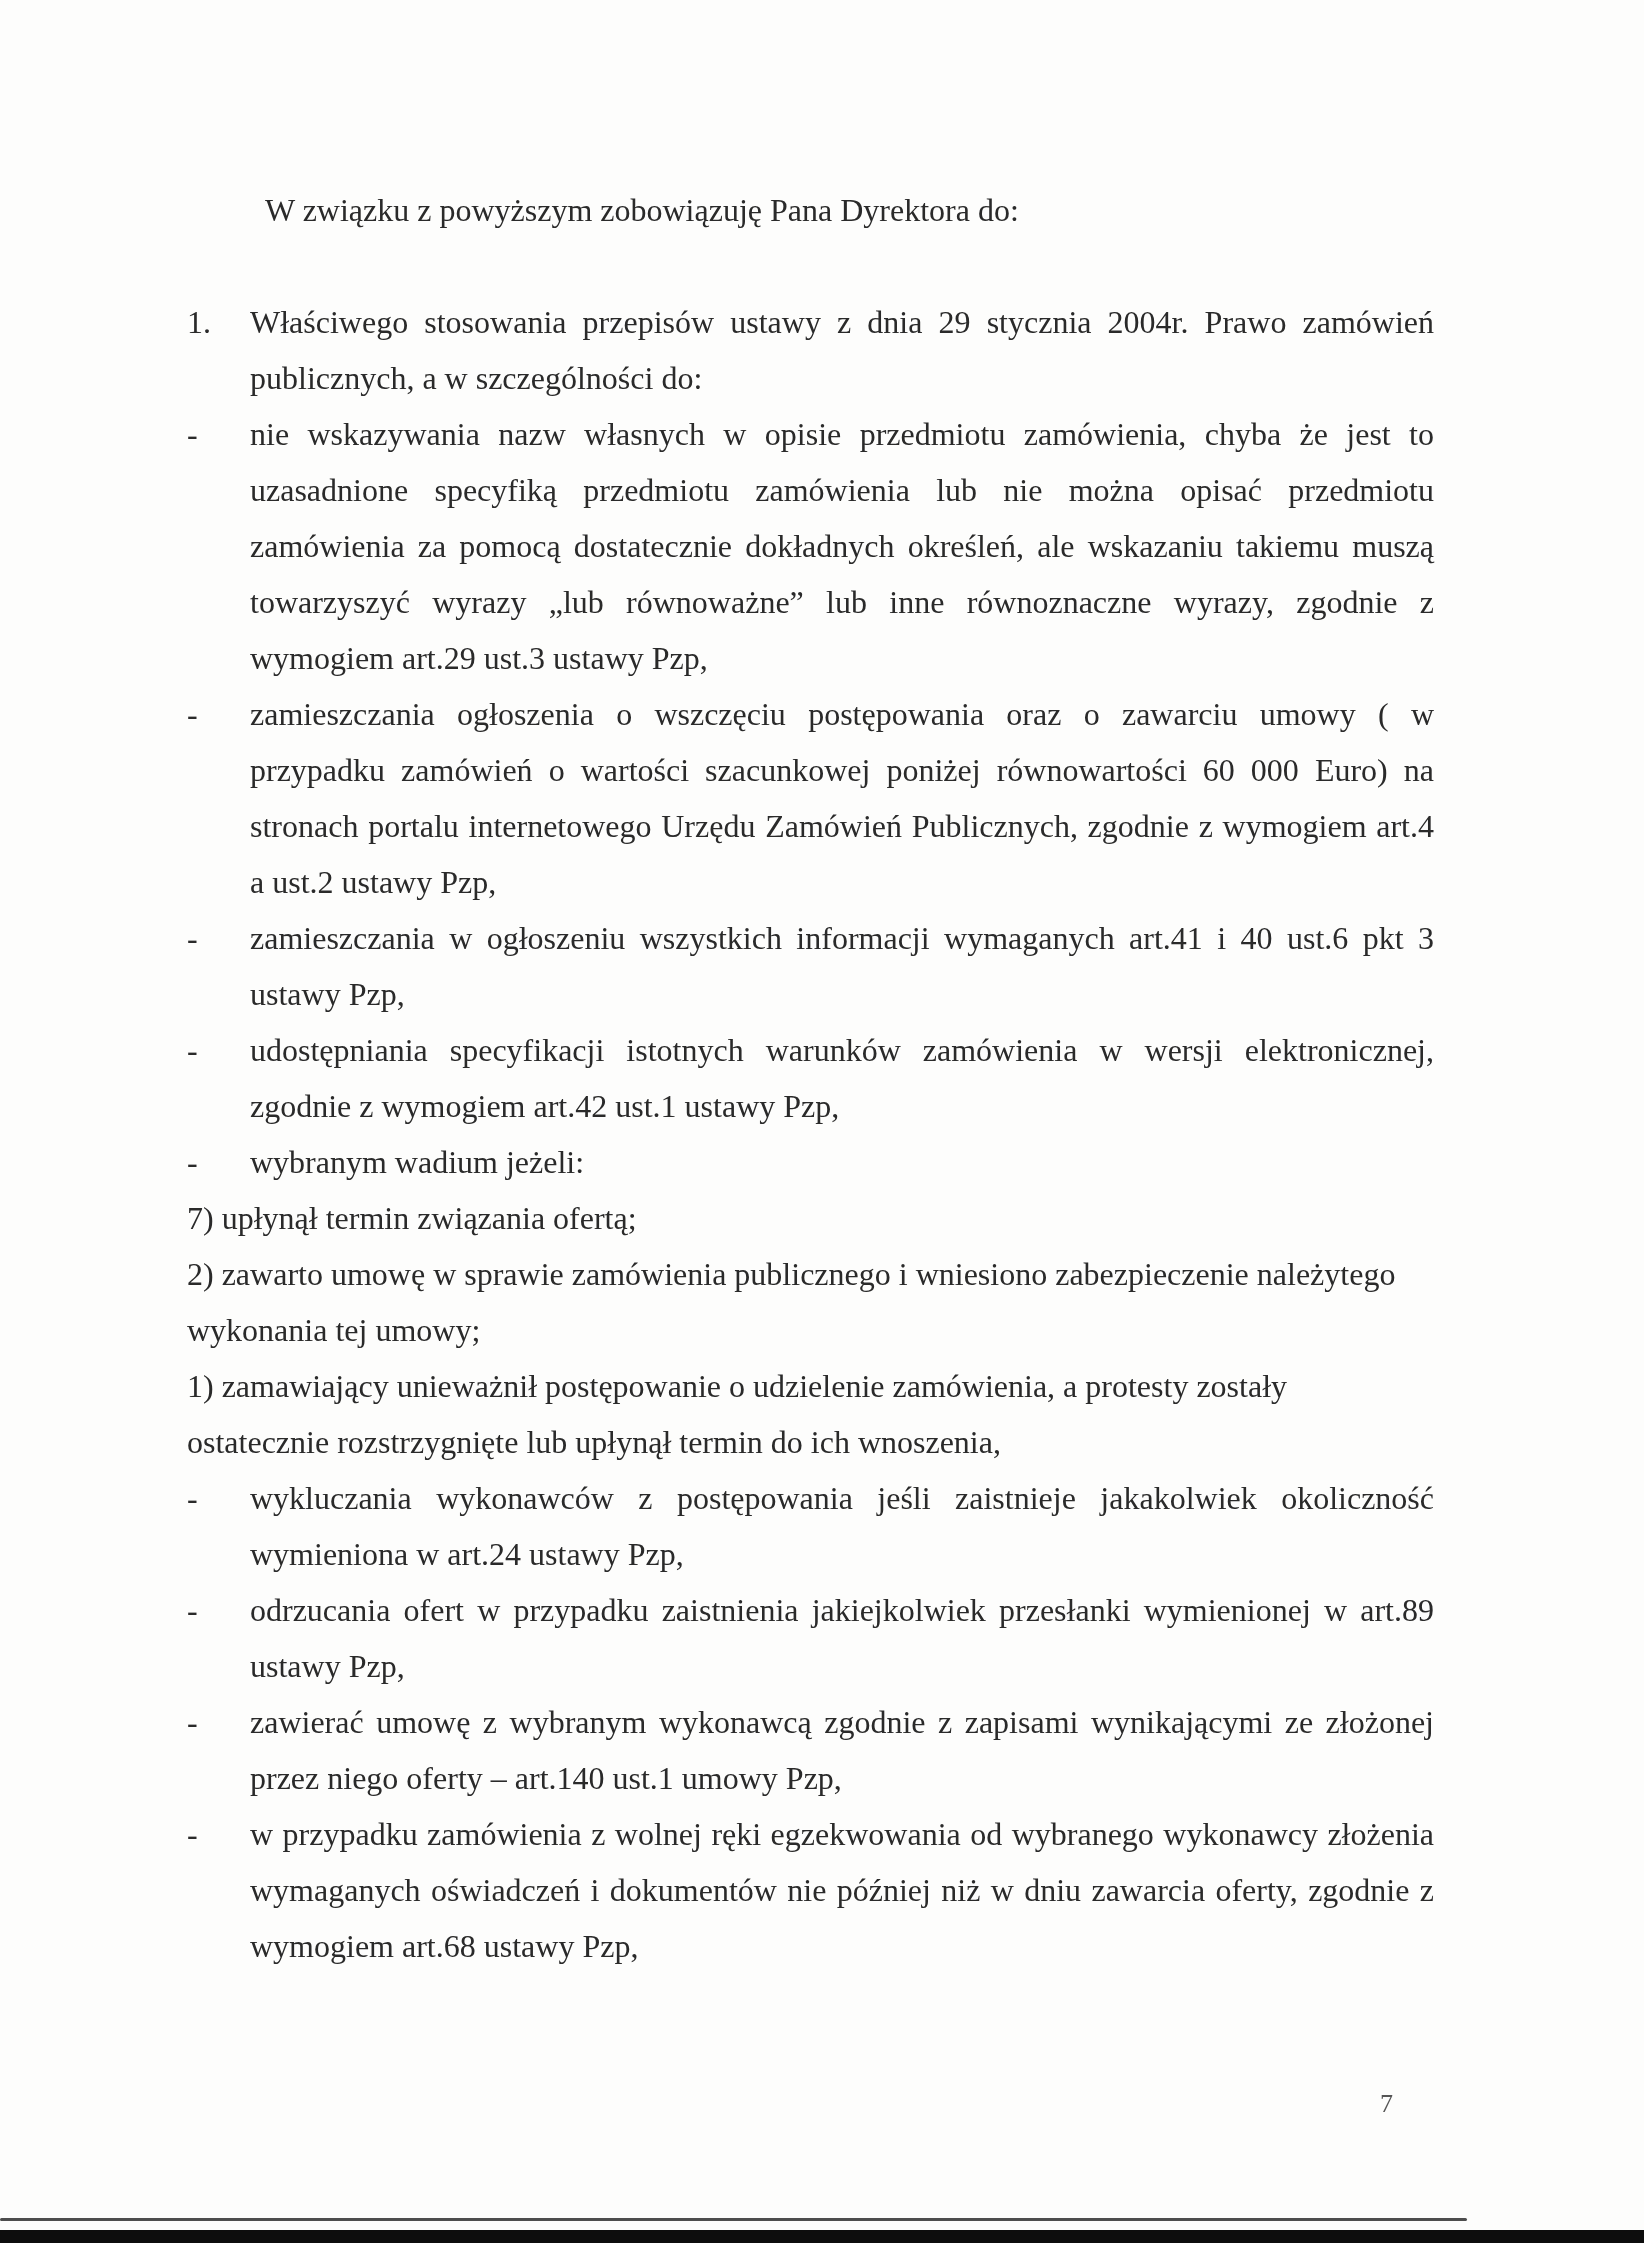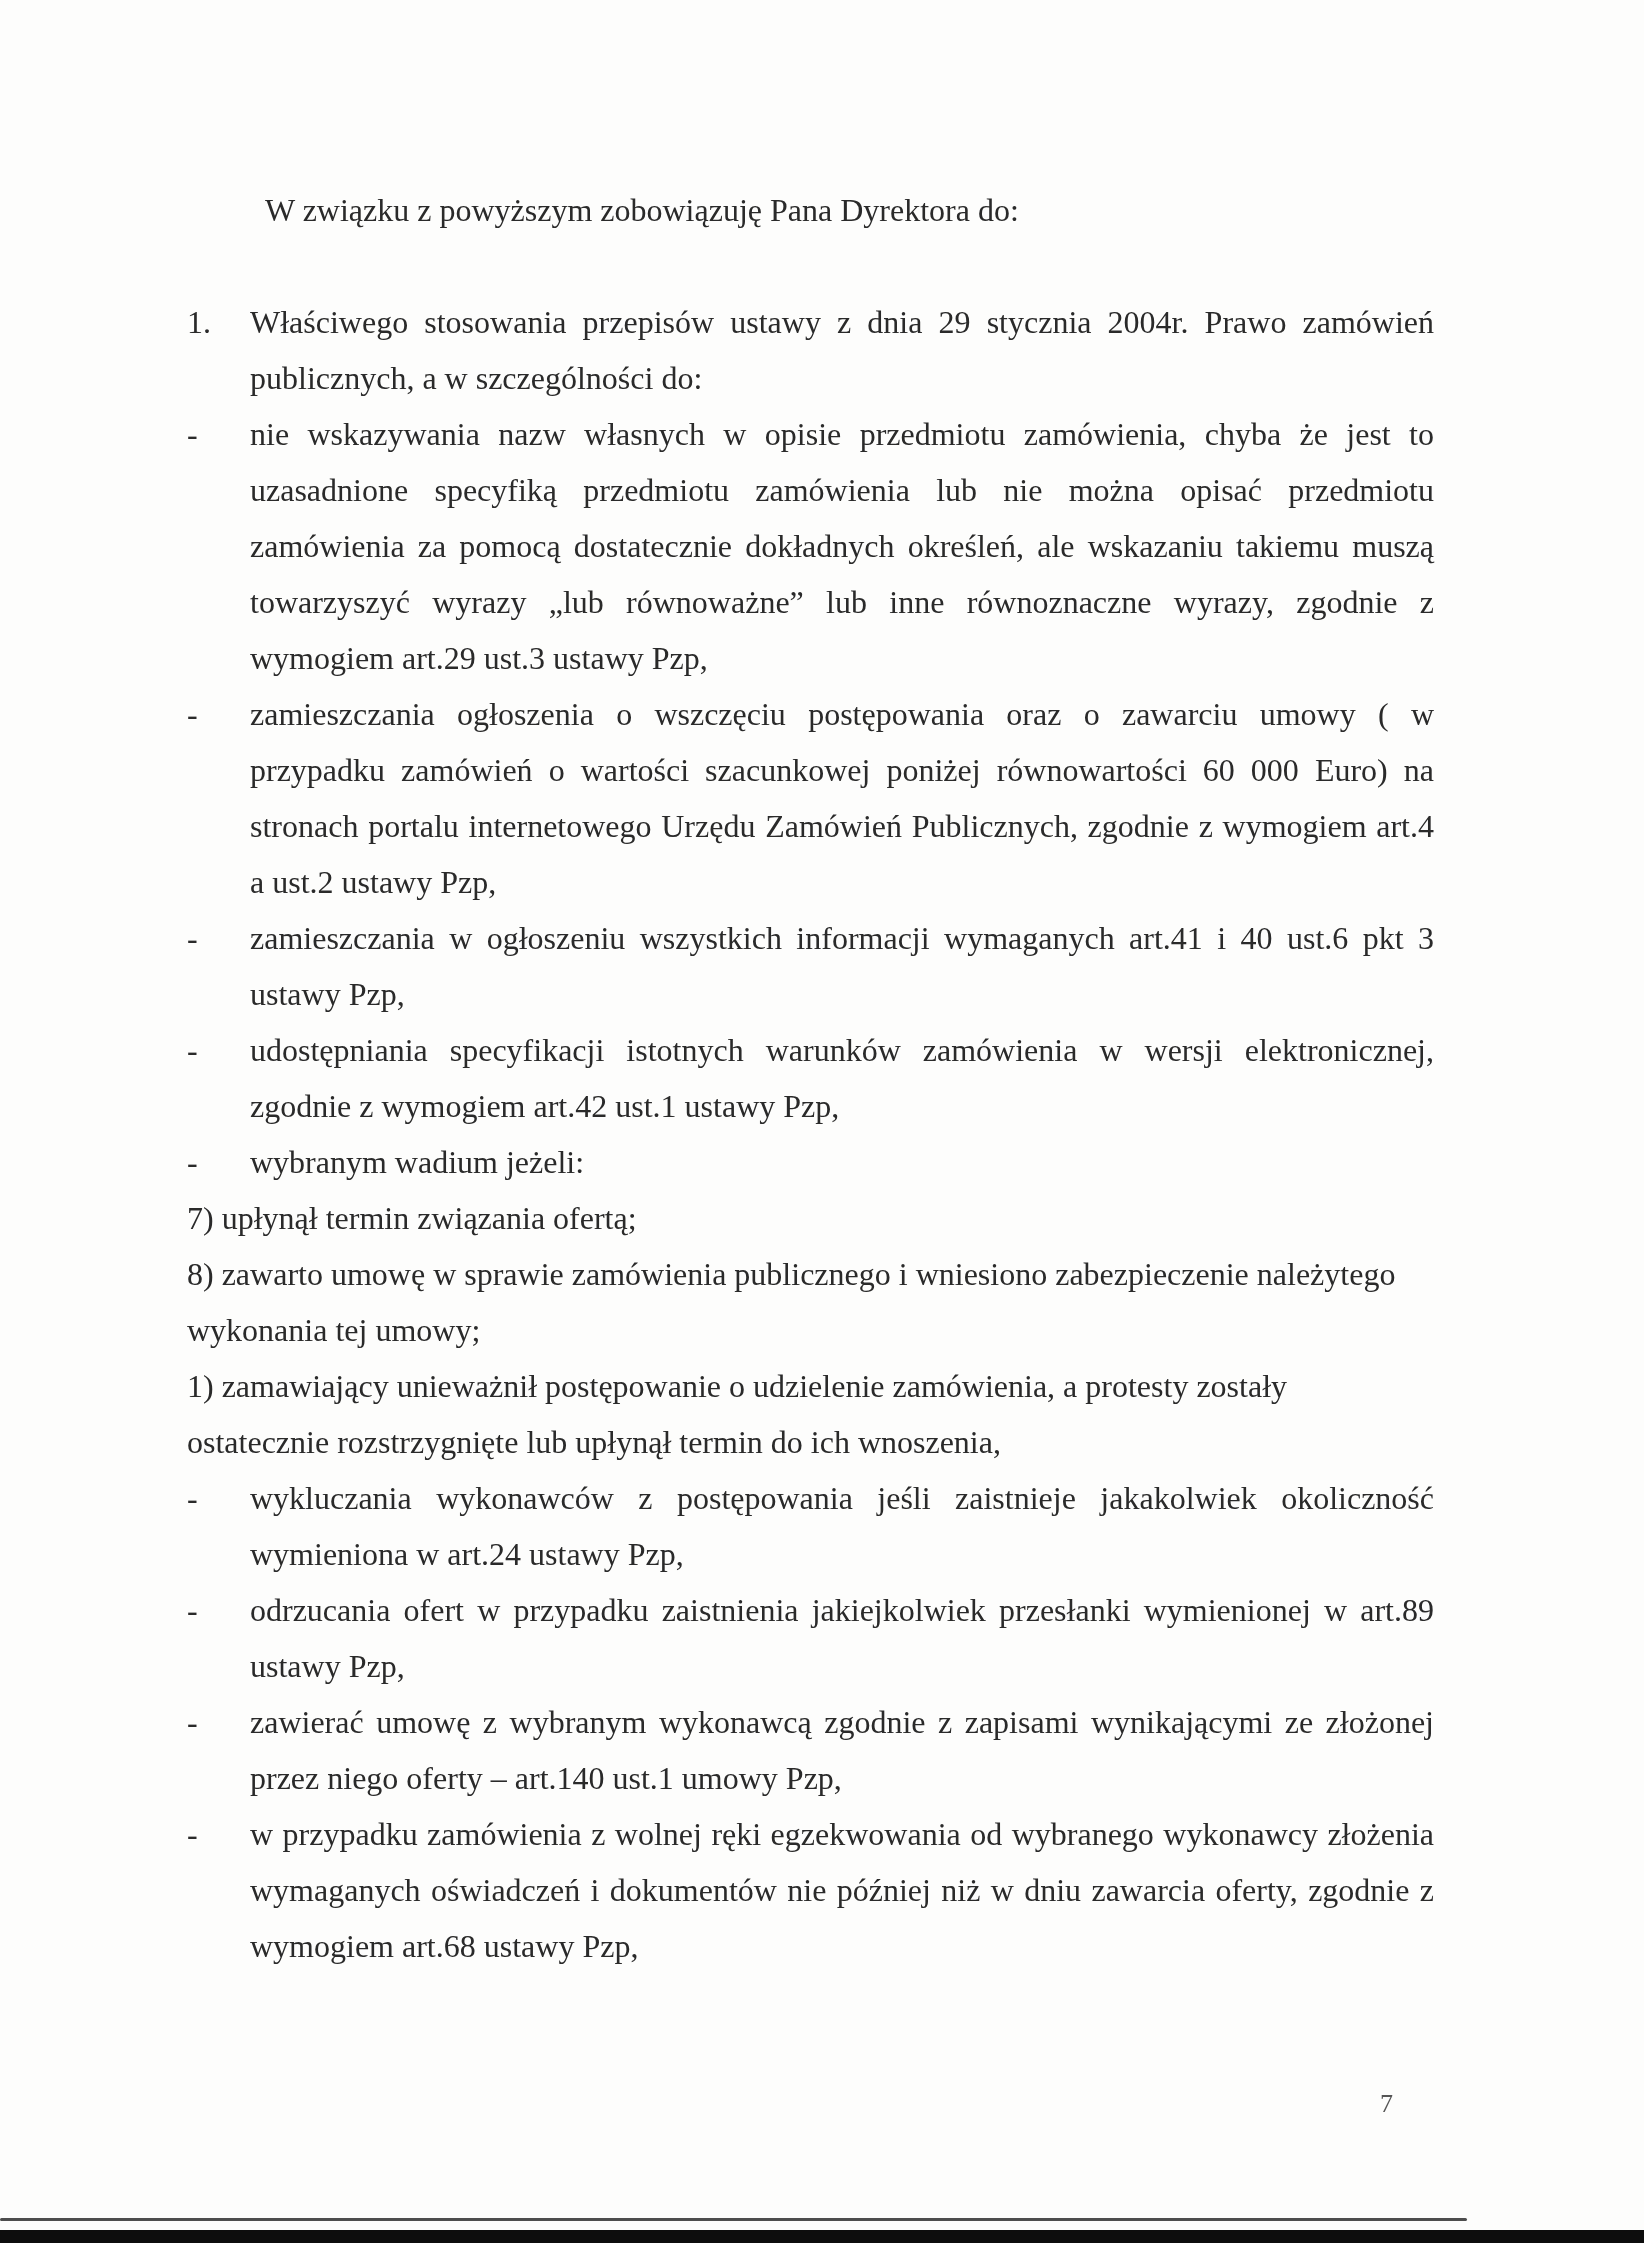--- a/index.html
+++ b/index.html
@@ -105,21 +105,21 @@
       <span class="marker">-</span>
       <span class="text">udostępniania specyfikacji istotnych warunków zamówienia w wersji elektronicznej, zgodnie z wymogiem art.42 ust.1 ustawy Pzp,</span>
     </div>
 
     <div class="li">
       <span class="marker">-</span>
       <span class="text">wybranym wadium jeżeli:</span>
     </div>
 
     <p class="plain">7) upłynął termin związania ofertą;</p>
-    <p class="plain">8) zawarto umowę w sprawie zamówienia publicznego i wniesiono zabezpieczenie należytego wykonania tej umowy;</p>
+    <p class="plain">2) zawarto umowę w sprawie zamówienia publicznego i wniesiono zabezpieczenie należytego wykonania tej umowy;</p>
     <p class="plain">1) zamawiający unieważnił postępowanie o udzielenie zamówienia, a protesty zostały ostatecznie rozstrzygnięte lub upłynął termin do ich wnoszenia,</p>
 
     <div class="li">
       <span class="marker">-</span>
       <span class="text">wykluczania wykonawców z postępowania jeśli zaistnieje jakakolwiek okoliczność wymieniona w art.24 ustawy Pzp,</span>
     </div>
 
     <div class="li">
       <span class="marker">-</span>
       <span class="text">odrzucania ofert w przypadku zaistnienia jakiejkolwiek przesłanki wymienionej w art.89 ustawy Pzp,</span>

